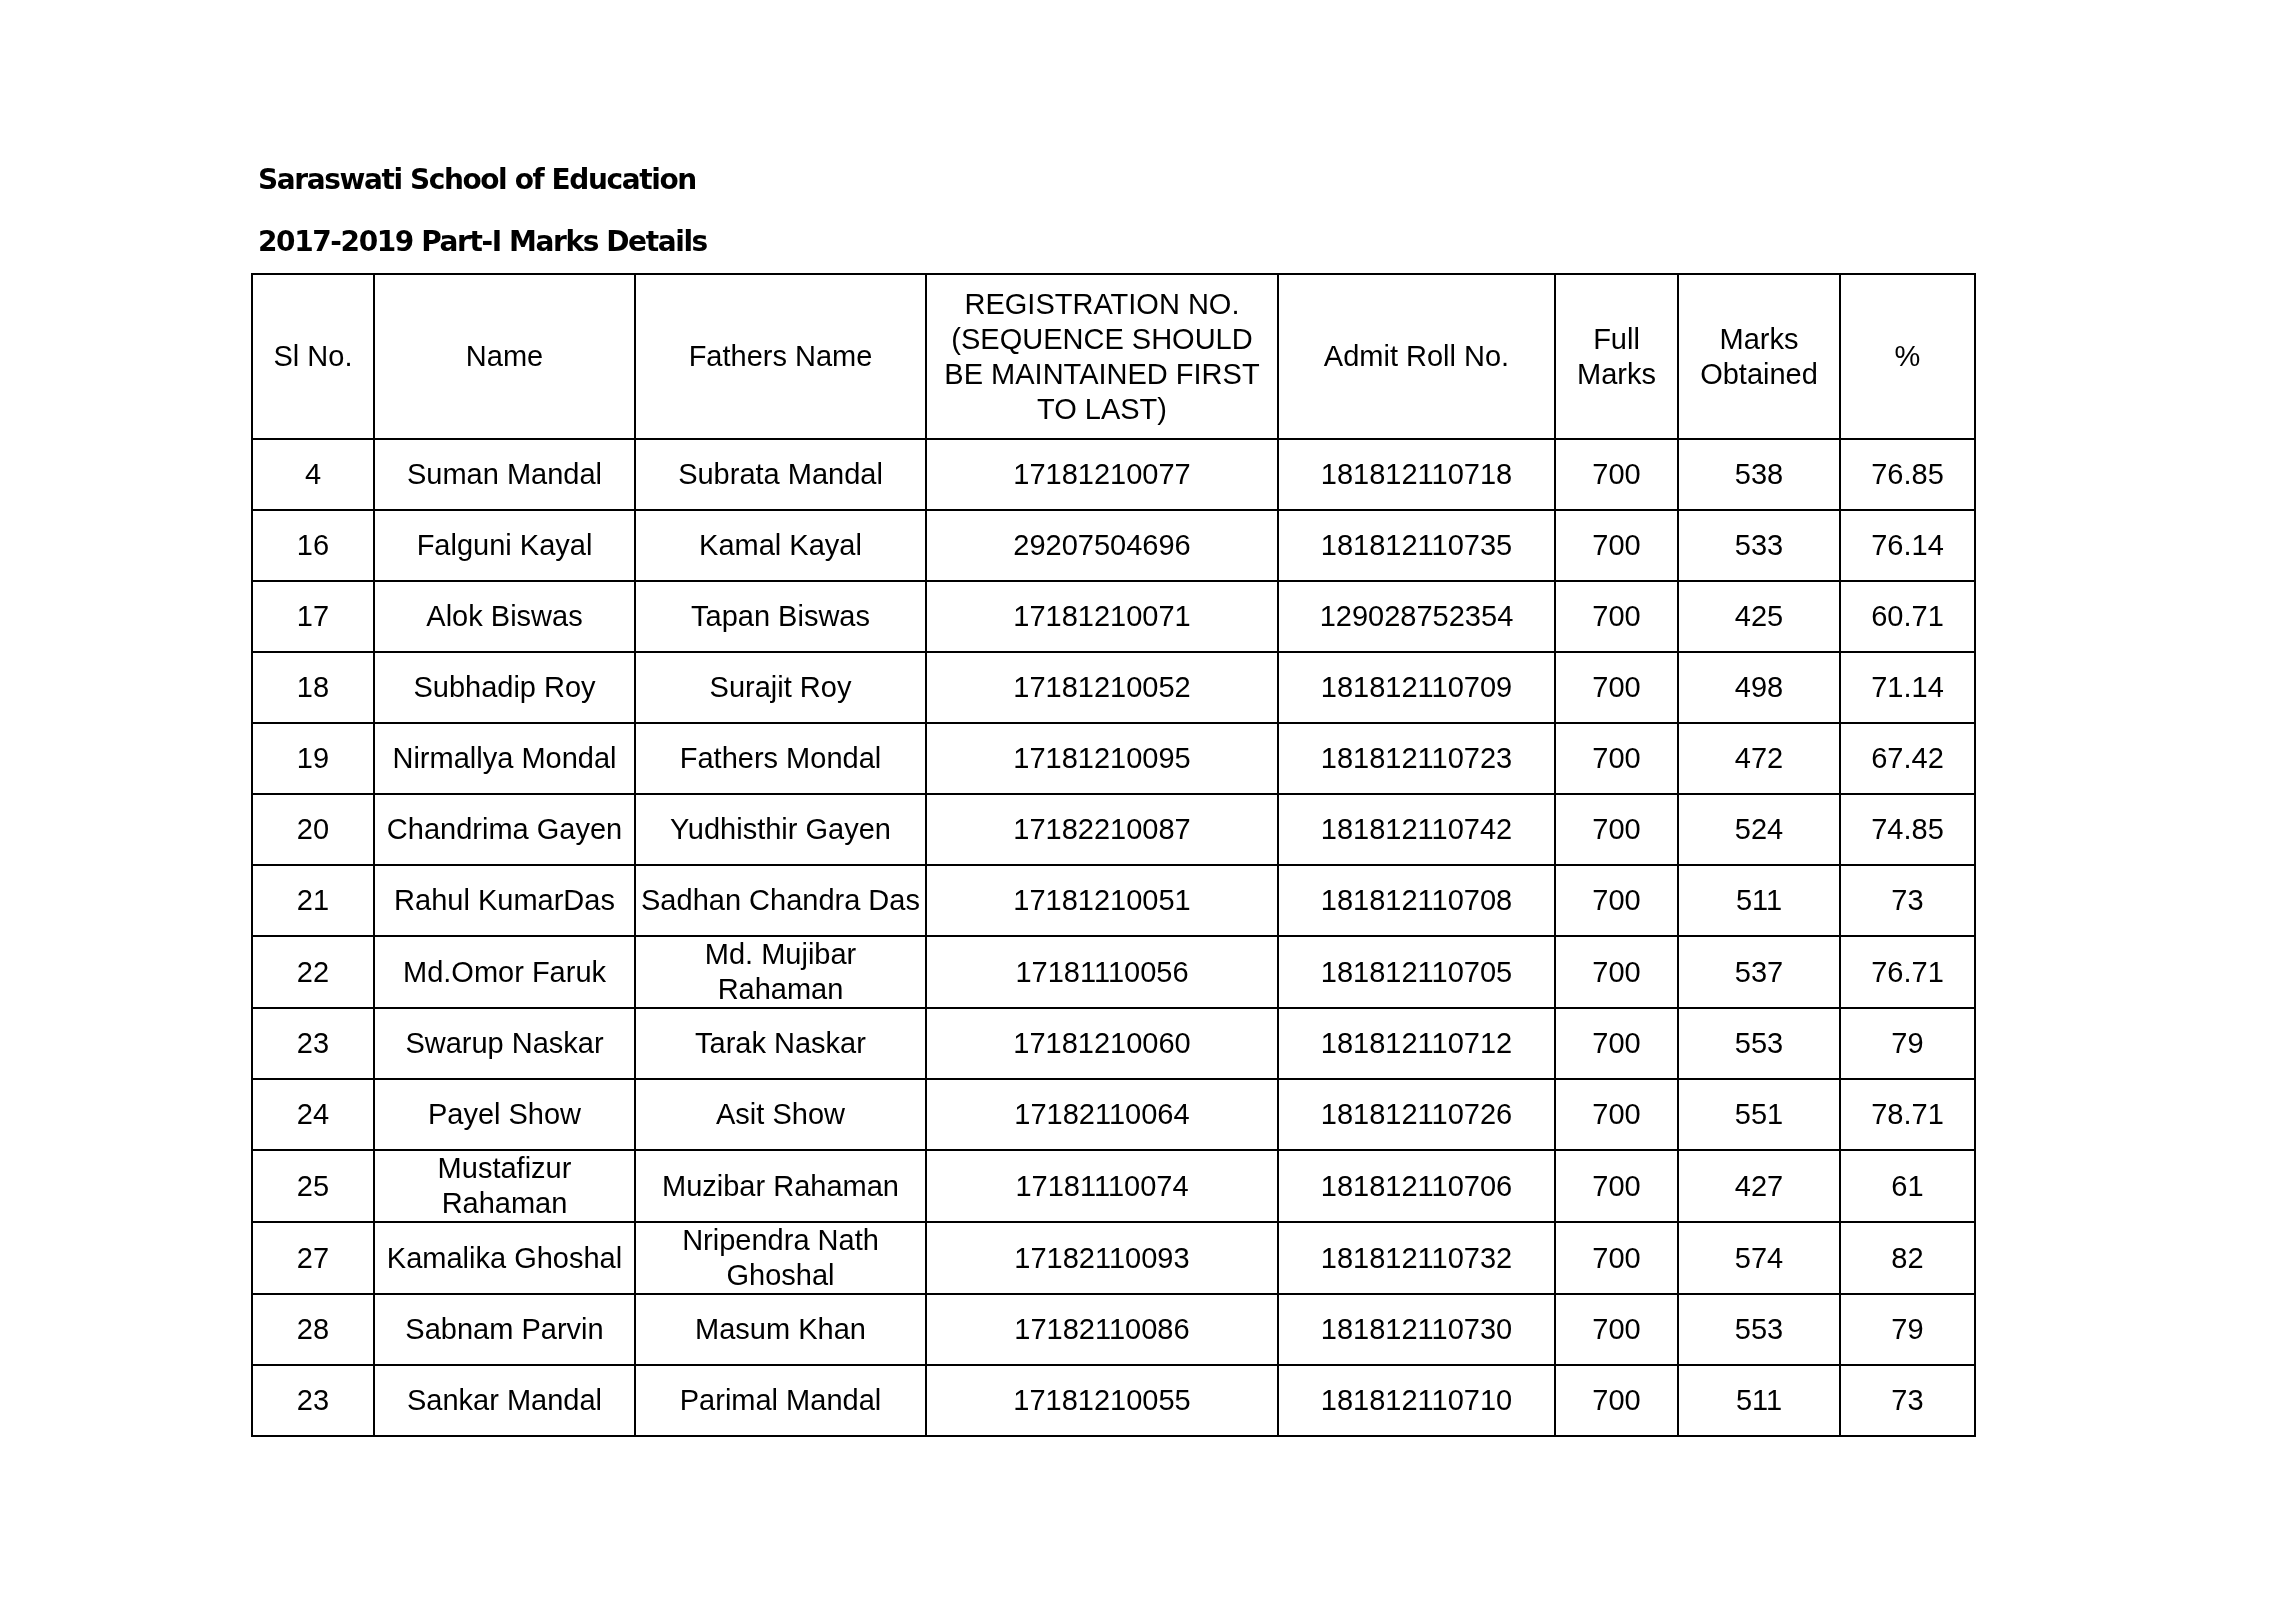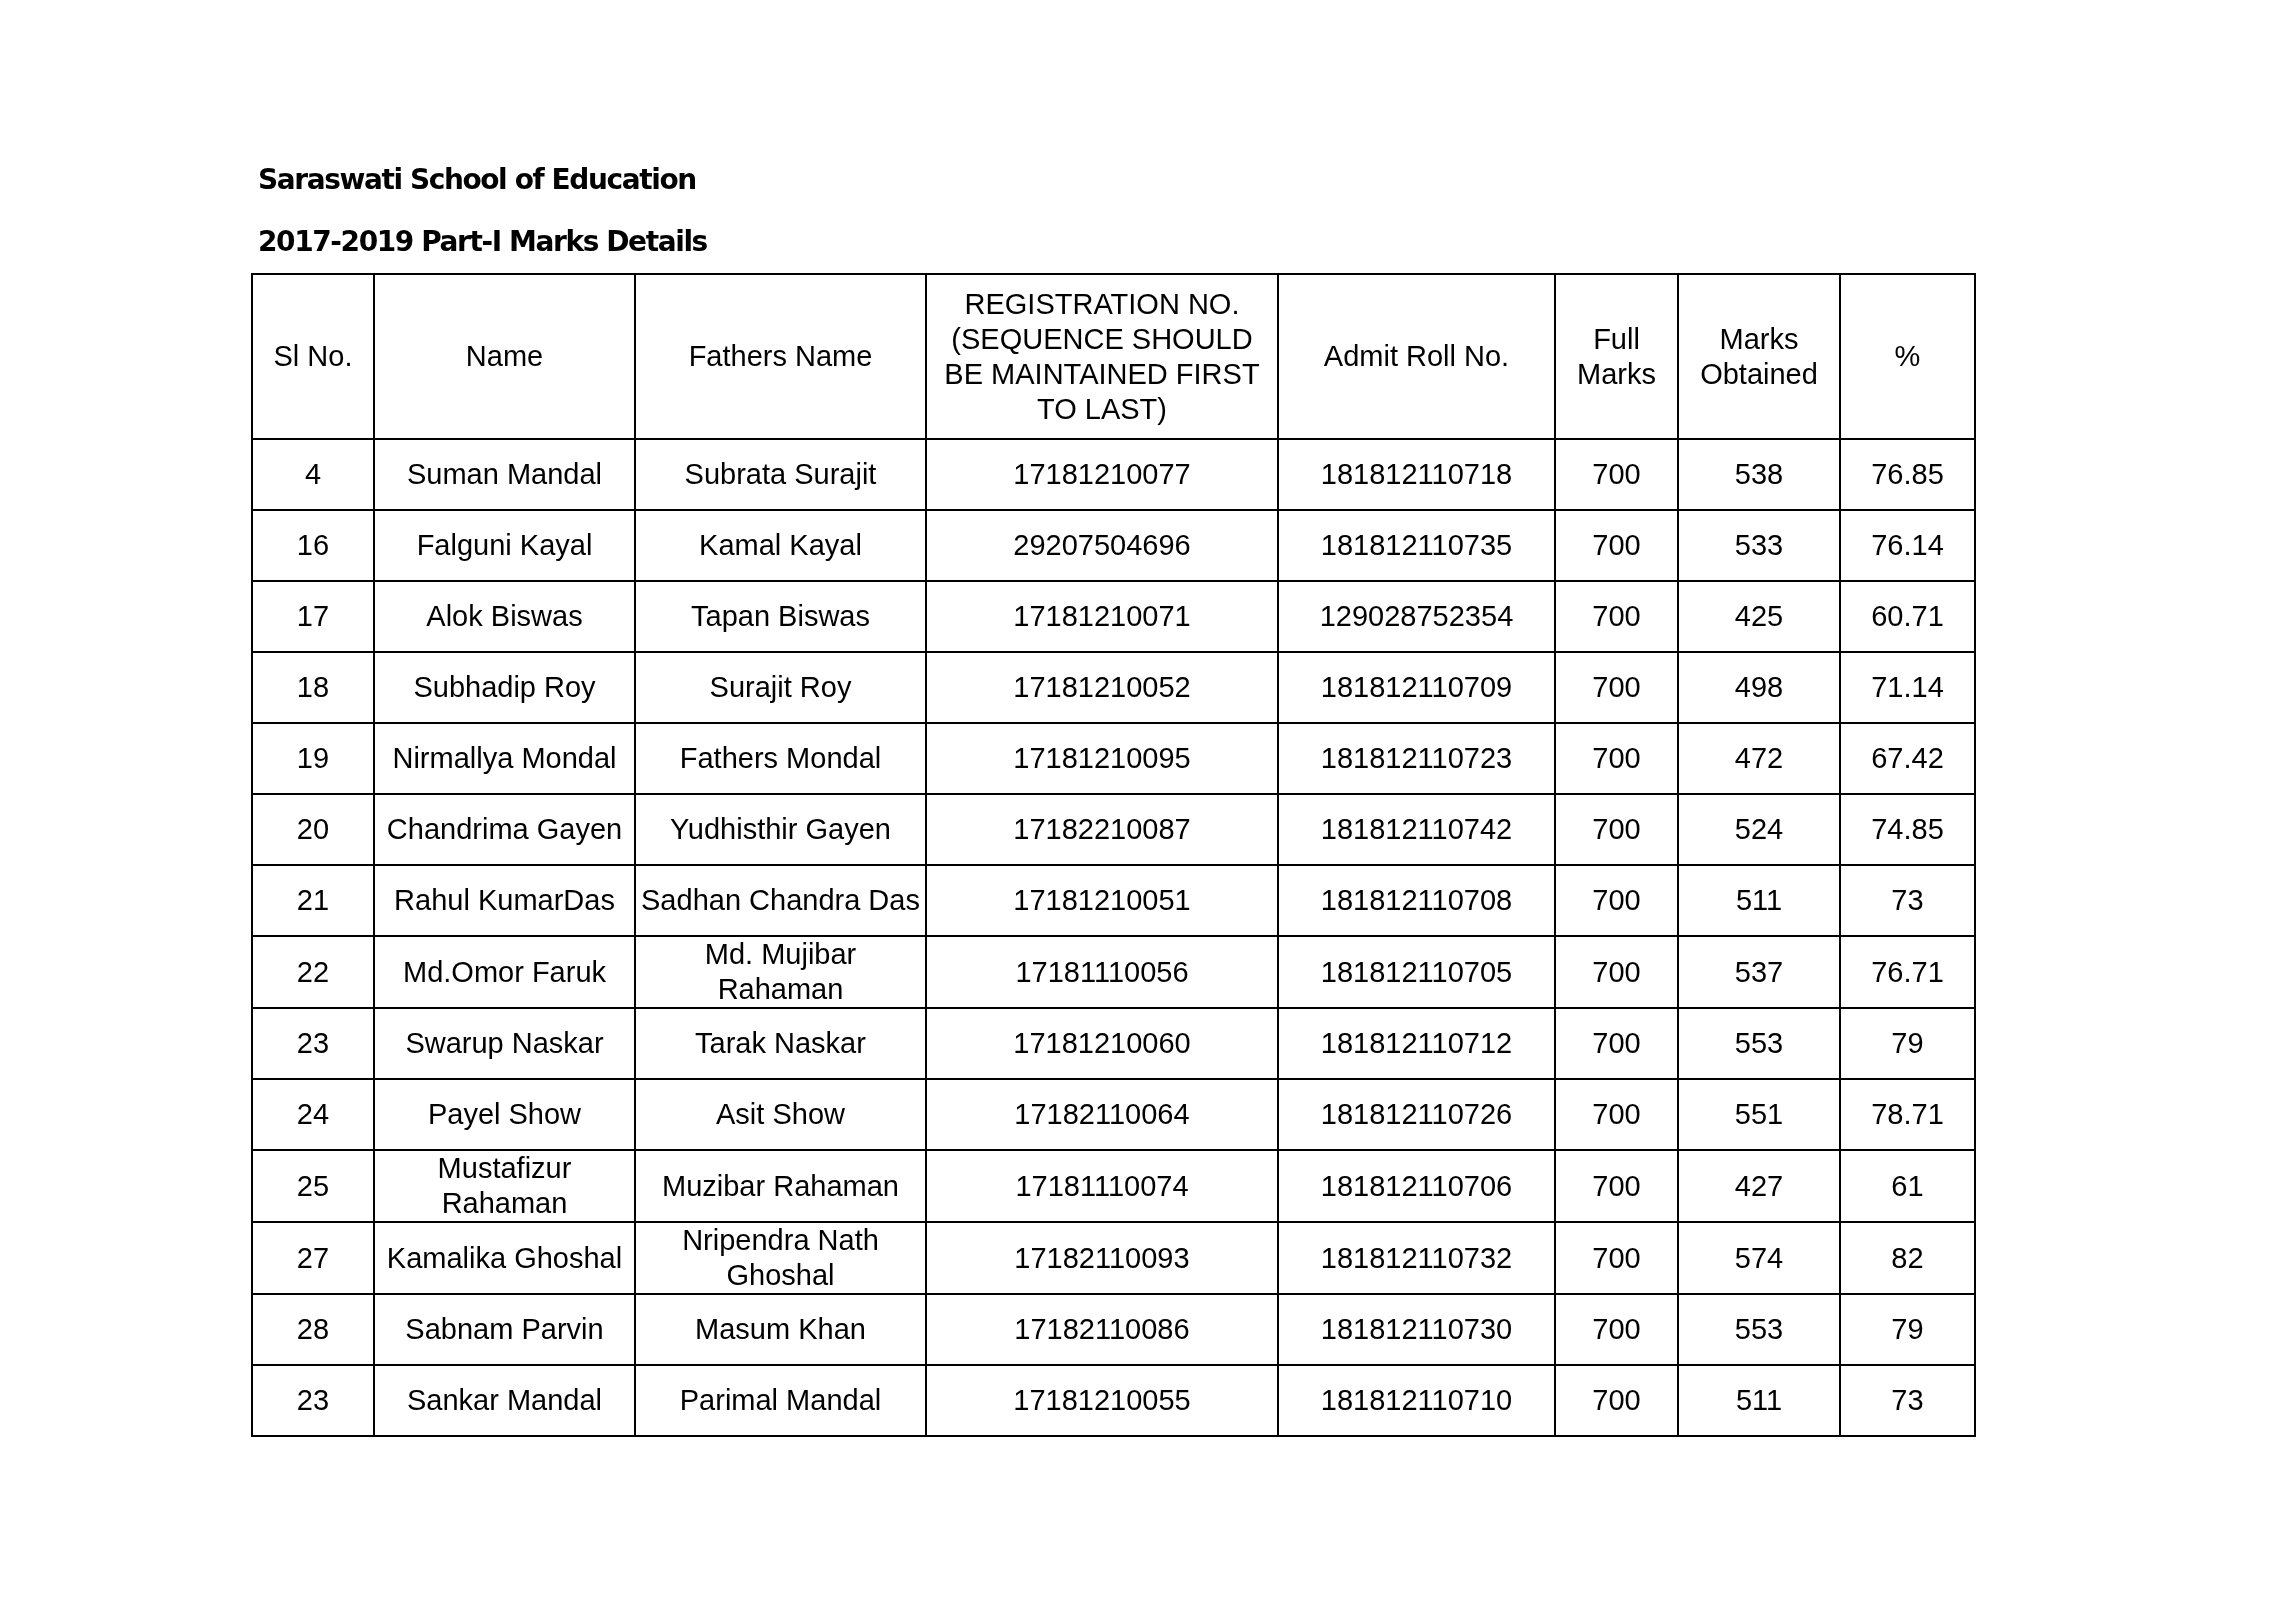--- a/index.html
+++ b/index.html
@@ -82,21 +82,21 @@
       <th>Admit Roll No.</th>
       <th>Full Marks</th>
       <th>Marks Obtained</th>
       <th>%</th>
     </tr>
   </thead>
   <tbody id="rows">
       <tr>
     <td>4</td>
     <td class="nowrap">Suman Mandal</td>
-    <td class="nowrap">Subrata Surajit</td>
+    <td class="nowrap">Subrata Mandal</td>
     <td>17181210077</td>
     <td>181812110718</td>
     <td>700</td>
     <td>538</td>
     <td>76.85</td>
   </tr>
       <tr>
     <td>16</td>
     <td class="nowrap">Falguni Kayal</td>
     <td class="nowrap">Kamal Kayal</td>

